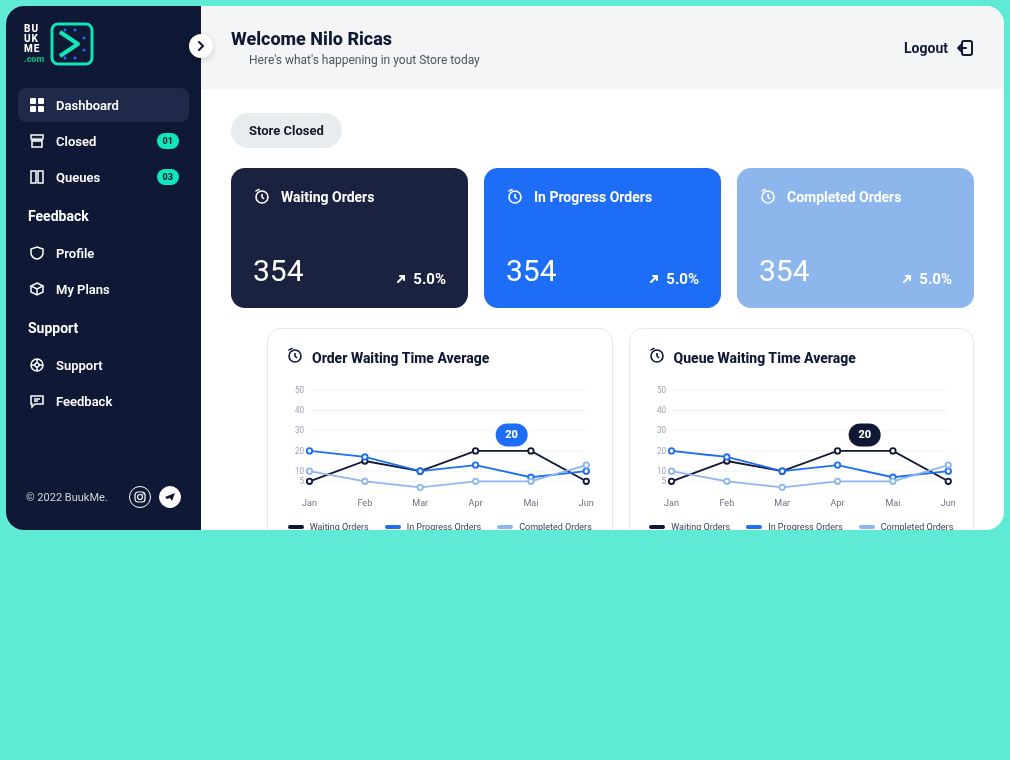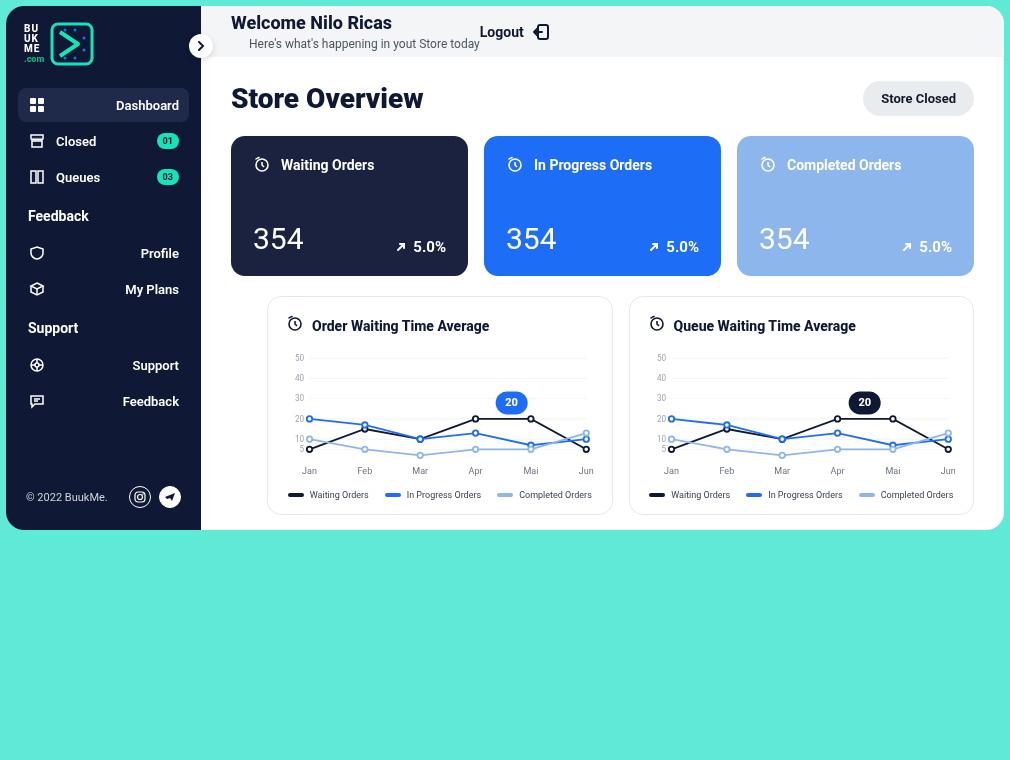--- a/index.html
+++ b/index.html
@@ -5,29 +5,29 @@
   * { box-sizing: border-box; margin: 0; padding: 0; font-family: -apple-system, BlinkMacSystemFont, "Segoe UI", Roboto, sans-serif; }
   body { background: #5eead4; padding: 6px; }
   .app { background: #fff; border-radius: 18px; width: 998px; height: 524px; display: flex; overflow: hidden; position: relative; }
   .sidebar { width: 195px; background: #0f1834; color: #fff; display: flex; flex-direction: column; padding: 16px 0; position: relative; }
   .logo { display: flex; align-items: center; gap: 6px; padding: 0 18px 20px; }
   .logo-text { display:flex; flex-direction:column; font-size:10px; font-weight:800; line-height:10px; letter-spacing:1px;}
   .logo-com { font-size:9px; color:#10b981; letter-spacing:0;}
   .logo-mark { width:44px; height:44px; }
   .collapse-btn { position:absolute; top:28px; right:-12px; width:24px; height:24px; background:#fff; border-radius:50%; display:flex; align-items:center; justify-content:center; box-shadow:0 2px 6px rgba(0,0,0,0.15);}
   .section-title { font-size:14px; font-weight:700; padding: 12px 22px 10px; }
-  .nav-item { display:flex; align-items:center; gap:10px; padding:8px 10px; margin:2px 12px; border-radius:8px; font-size:13px; font-weight:600; cursor:pointer;justify-content:space-between;}
+  .nav-item { display:flex; align-items:center; gap:10px; padding:8px 10px; margin:2px 12px; border-radius:8px; font-size:13px; font-weight:600; cursor:pointer;}
   .nav-item.active { background:#1f2a4a; }
   .nav-item .icon-slot { width:18px; height:18px; display:flex; align-items:center; justify-content:center; flex-shrink:0;}
   .badge { margin-left:auto; background:#10e6b8; color:#0f1834; font-size:9px; font-weight:800; padding:3px 6px; border-radius:10px; min-width:22px; text-align:center;}
   .sidebar-footer { margin-top:auto; padding:0 20px 6px; display:flex; align-items:center; gap:10px; font-size:11px; color:#d1d5db;}
   .soc-icon { width:22px; height:22px; border-radius:50%; border:1.5px solid #fff; display:flex; align-items:center; justify-content:center;}
   .soc-icon.fill { background:#fff; color:#0f1834;}
   .main { flex:1; display:flex; flex-direction:column; }
-  .topbar { background:#f4f5f7; padding:6px 30px; display:flex; align-items:center; justify-content:flex-start;}
+  .topbar { background:#f4f5f7; padding:22px 30px; display:flex; align-items:center; justify-content:space-between;gap:29px;}
   .welcome h1 { font-size:18px; font-weight:800; color:#0f1834;}
   .welcome p { font-size:12px; color:#4b5563; margin-top:4px;margin-left:18px;}
   .logout { display:flex; align-items:center; gap:8px; font-size:14px; font-weight:700; color:#0f1834; cursor:pointer;}
   .content { padding:24px 30px; flex:1; overflow:auto; }
   .page-head { display:flex; align-items:center; justify-content:space-between; margin-bottom:20px;}
   .page-head h2 { font-size:28px; font-weight:900; color:#0f1834;}
   .store-status { background:#e9ecef; color:#111827; font-size:13px; font-weight:700; padding:10px 18px; border-radius:22px; cursor:pointer;}
   .cards { display:flex; gap:16px; margin-bottom:20px;}
   .card { flex:1; border-radius:14px; padding:20px 22px; color:#fff; display:flex; flex-direction:column; justify-content:space-between; height:140px;}
   .card-dark { background:#1a223f; }
@@ -186,21 +186,20 @@
         <span>Logout</span>
         <svg width="18" height="18" viewBox="0 0 18 18">
           <rect x="6" y="2" width="10" height="14" rx="2" fill="none" stroke="#0f1834" stroke-width="2"></rect>
           <path d="M2 9 H10 M6 5 L2 9 L6 13" fill="none" stroke="#0f1834" stroke-width="2" stroke-linecap="round" stroke-linejoin="round"></path>
         </svg>
       </div>
     </div>
 
     <div class="content">
       <div class="page-head">
-        <h2>Store Overview</h2>
         <div class="store-status">Store Closed</div>
       </div>
 
       <div class="cards" id="cards-row">
           <div class="card card-dark">
             <div class="card-top">
               <svg width="18" height="18" viewBox="0 0 18 18" fill="none" stroke="currentColor" stroke-width="1.6">
                 <circle cx="9" cy="9" r="6"></circle>
                 <path d="M9 6 V9 L11 11"></path>
                 <path d="M3 3 A8 8 0 0 1 6 1.5" stroke-linecap="round"></path>

